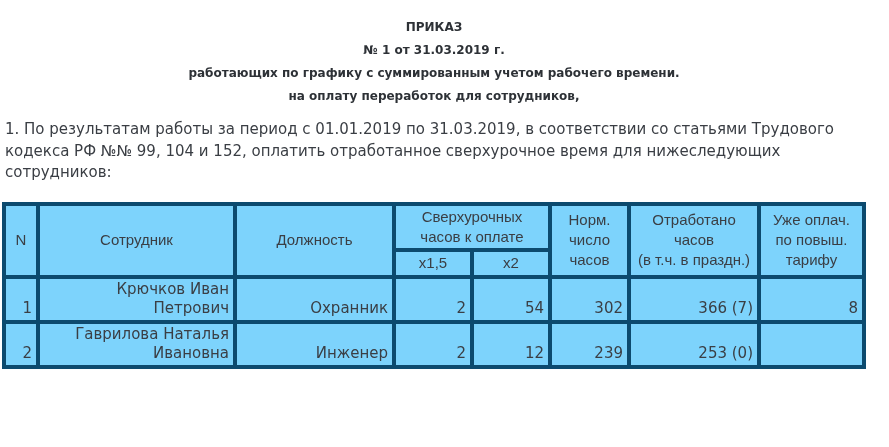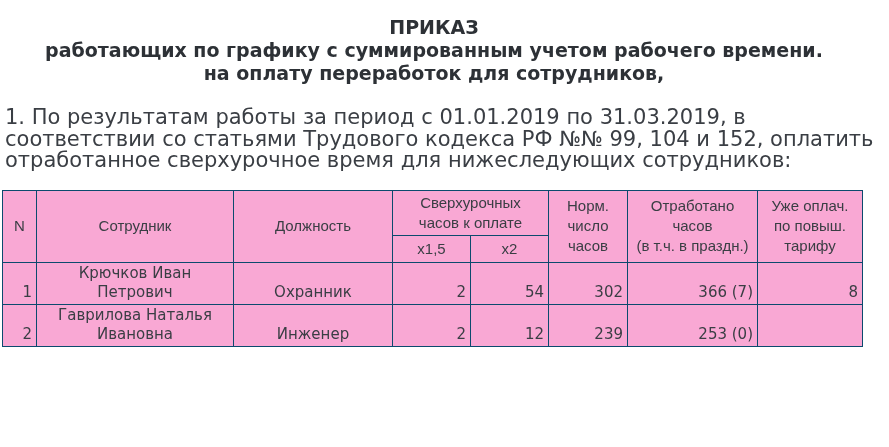--- a/index.html
+++ b/index.html
@@ -10,89 +10,90 @@
     color: #3a3e44;
     overflow: hidden;
   }
   .doc { padding: 16px 4px 0 4px; }
 
   .title-block {
     width: 860px;
     margin-left: 0px;
     text-align: center;
     font-weight: bold;
-    font-size: 19px;
+    font-size: 12px;
     line-height: 23px;
     color: #2d3136;
   }
 
   .resolution {
     margin-top: 45px;
     font-size: 15px;
     line-height: 19px;
     padding-left: 1px;
   }
 
   .paragraph {
-    margin-top: 22px;
-    font-size: 21px;
+    margin-top: 11px;
+    font-size: 15px;
     line-height: 21.5px;
     width: 884px;
     padding-left: 1px;
   }
 
   table.overtime {
     margin-top: 18px;
     margin-left: -2px;
     border-collapse: collapse;
     table-layout: fixed;
     width: 860px;
     font-size: 15px;
   }
   table.overtime th, table.overtime td {
-    border: 1px solid #0c4a6e;
-    background: #f9a8d4;
+    border: 4px solid #0c4a6e;
+    background: #7dd3fc;
   }
   table.overtime th {
     font-family: "Liberation Sans", sans-serif;
     font-weight: normal;
     text-align: center;
     vertical-align: middle;
     white-space: pre-line;
     line-height: 20px;
     padding: 1px 2px;
     color: #3a3e44;
   }
   tr.h-top th.group { height: 45px; }
   tr.h-sub th { height: 27px; }
   table.overtime td {
     vertical-align: bottom;
     line-height: 19px;
     padding: 1px 4px 2px 4px;
     height: 40px;
   }
-  td.name { text-align: center; white-space: pre-line; padding-left: 6px; }
+  td.name { text-align: right; white-space: pre-line; padding-left: 6px; }
   td.num  { text-align: right; }
 
   .c-n    { width: 34px; }
   .c-emp  { width: 197px; }
   .c-pos  { width: 159px; }
   .c-x15  { width: 78px; }
   .c-x2   { width: 78px; }
   .c-norm { width: 79px; }
   .c-work { width: 130px; }
   .c-paid { width: 105px; }
 </style>
 </head>
 <body>
 
 <div class="doc">
 
   <div class="title-block">
     <div>ПРИКАЗ</div>
+    <div>№ 1 от 31.03.2019 г.</div>
     <div>работающих по графику с суммированным учетом рабочего времени.</div>
     <div>на оплату переработок для сотрудников,</div>
   </div>
 
 
   <div class="paragraph">1. По результатам работы за период с 01.01.2019 по 31.03.2019, в соответствии со статьями Трудового кодекса РФ №№ 99, 104 и 152, оплатить отработанное сверхурочное время для нижеследующих сотрудников:</div>
 
   <table class="overtime">
     <colgroup>
       <col class="c-n">

